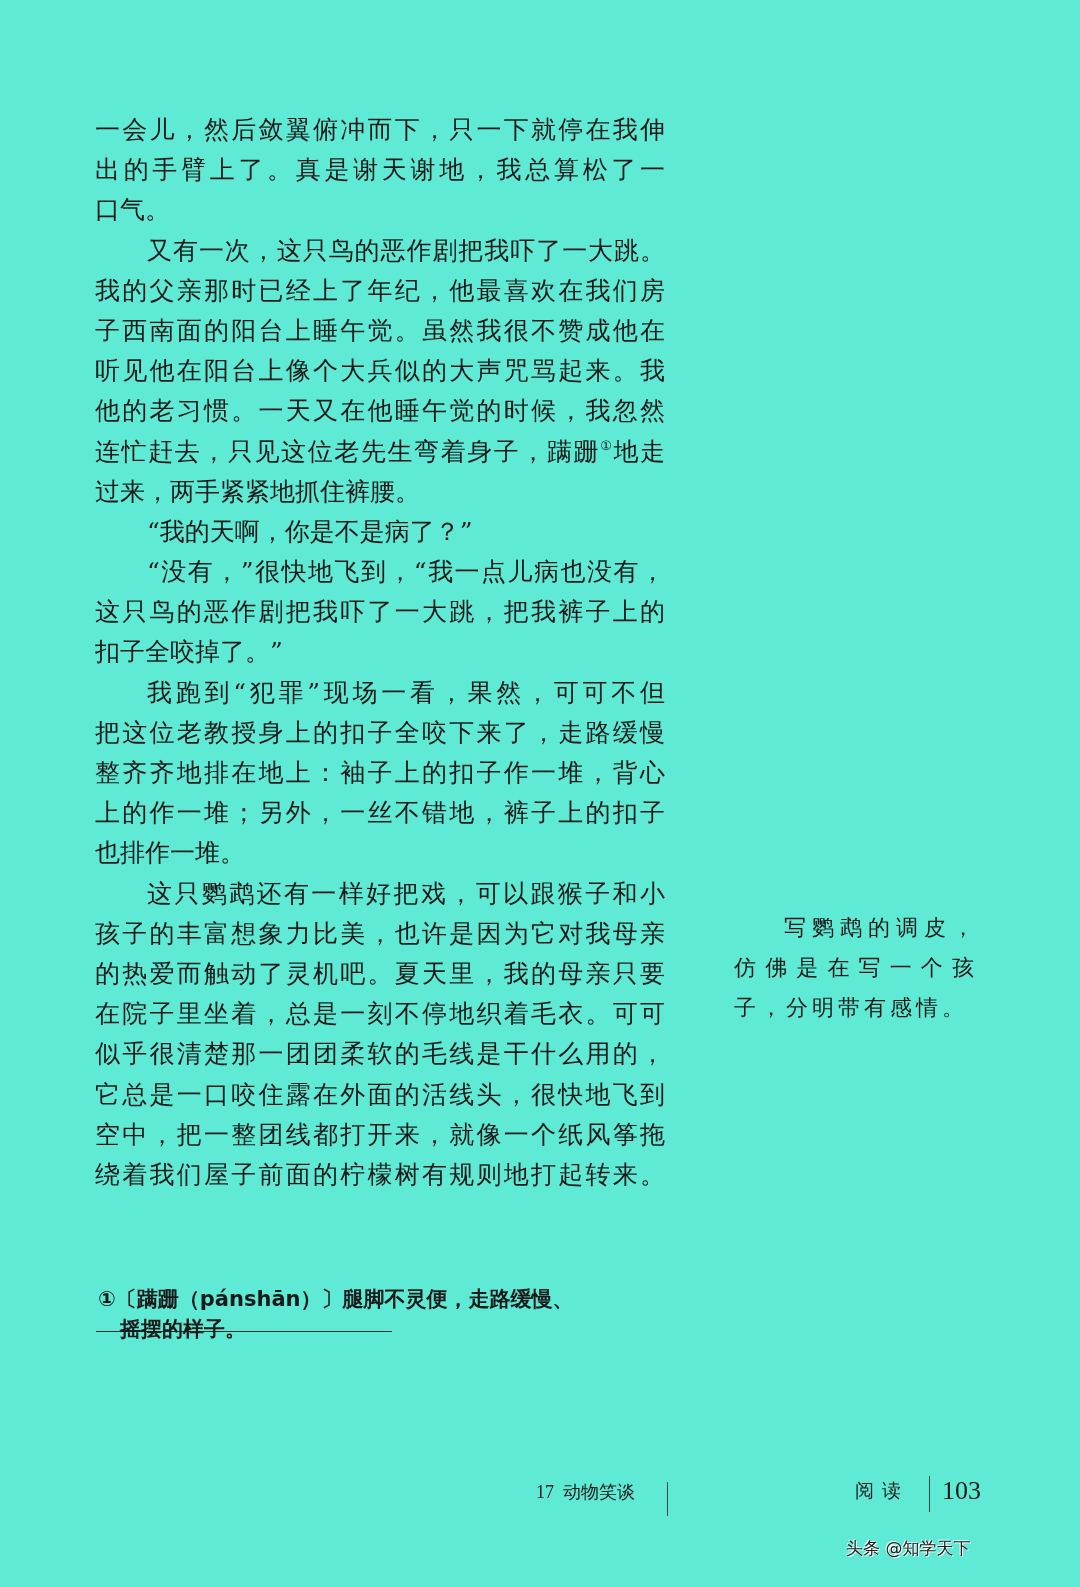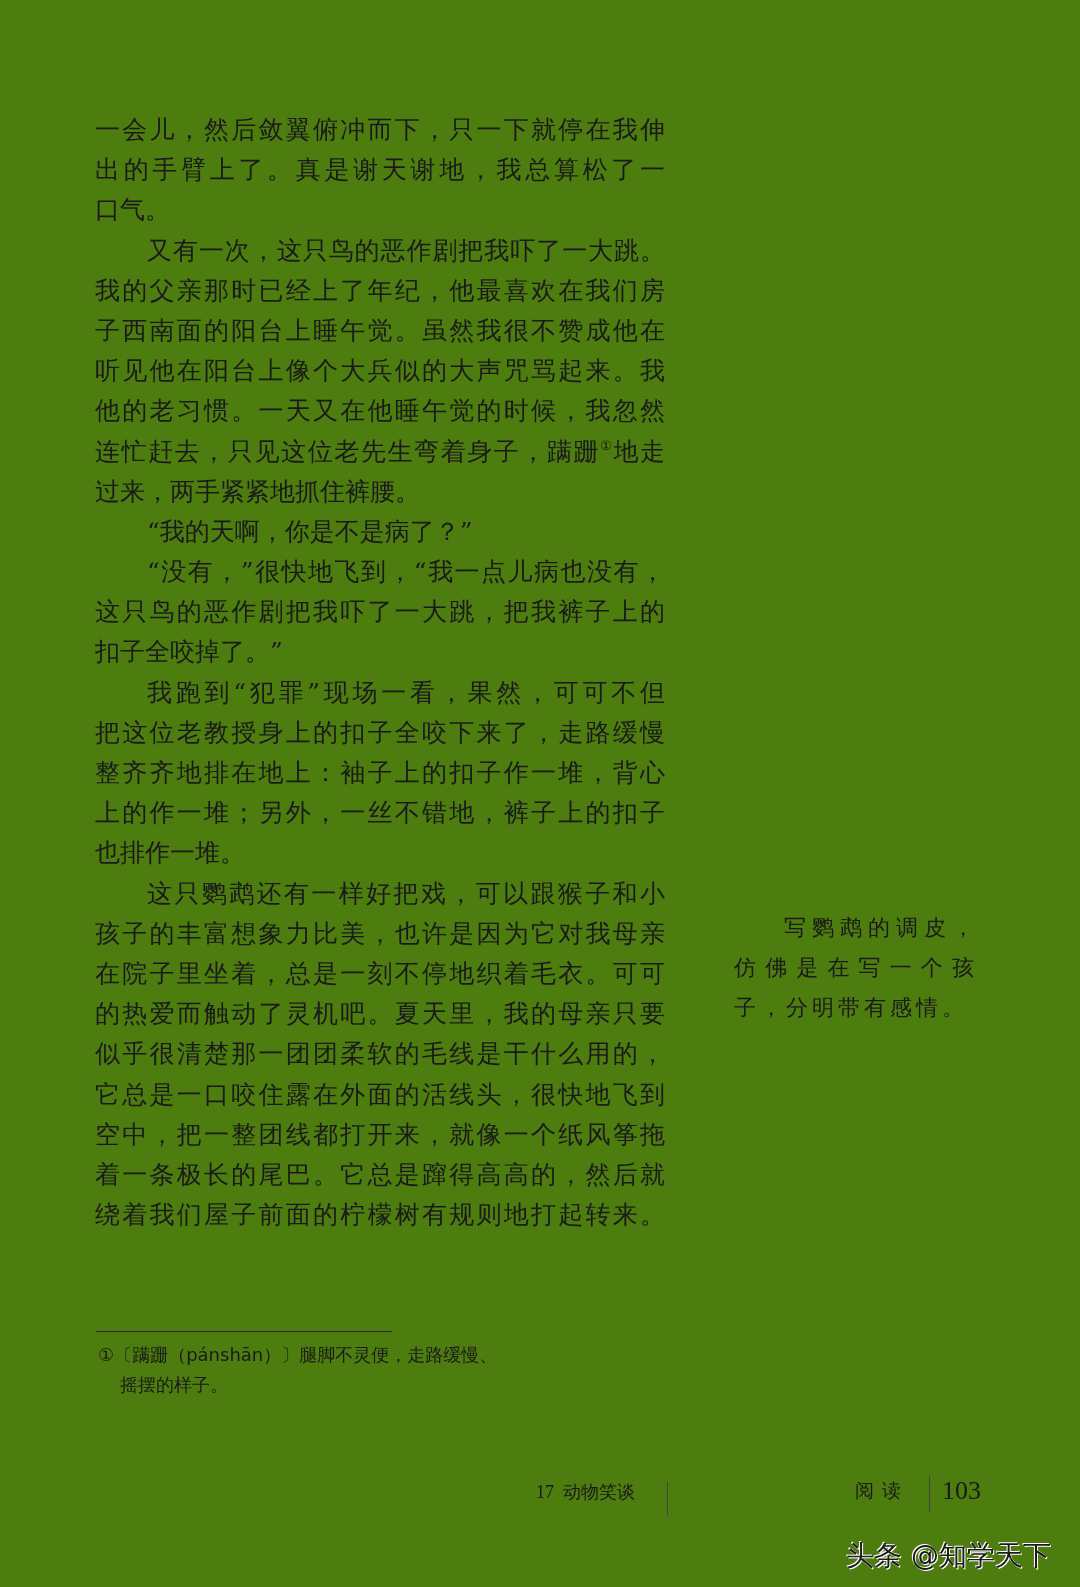--- a/index.html
+++ b/index.html
@@ -1,43 +1,43 @@
 <!DOCTYPE html>
 <html><head>
 <meta charset="utf-8">
 <style>
   html, body { margin: 0; padding: 0; background: #ffffff; }
   body { width: 1080px; height: 1587px; position: relative; overflow: hidden;
          font-family: "DejaVu Serif", "Liberation Serif", serif; color: #1a1a1a; }
-  .page { position: absolute; inset: 0; background: #4d7c0f; padding-left: 16px; }
+  .page { position: absolute; inset: 0; background: #5eead4; padding-left: 16px; }
   .body-text { position: absolute; left: 95px; top: 110px; width: 570px; }
   .line { display: block; height: 40.2px; line-height: 40.2px; font-size: 25px;
           white-space: nowrap; text-align: justify; text-align-last: justify; letter-spacing: 0; }
   .line.indent { padding-left: 52px; }
   .line.last { text-align-last: left; }
   sup.fn { font-size: 13px; vertical-align: 10px; line-height: 0; }
   .margin-note { position: absolute; left: 734px; top: 908px; width: 240px;
                  font-family: "DejaVu Serif", "Liberation Serif", serif; font-size: 22px; color: #1a1a1a; }
   .margin-note .mline { display: block; height: 40px; line-height: 40px;
                         text-align: justify; text-align-last: justify; white-space: nowrap; }
   .margin-note .mline.indent { padding-left: 50px; }
   .margin-note .mline.last { text-align-last: left; letter-spacing: 4px; }
   .fn-rule { position: absolute; left: 96px; top: 1331px; width: 296px; height: 0; border-top: 1.5px solid #2a2a2a; }
-  .footnote { position: absolute; left: 98px; top: 1340px; width: 440px;
-              font-family: "DejaVu Sans", "Liberation Sans", sans-serif; font-size: 18px; color: #1a1a1a; }
+  .footnote { position: absolute; left: 98px; top: 1284px; width: 440px;
+              font-family: "DejaVu Sans", "Liberation Sans", sans-serif; font-size: 21px; color: #1a1a1a; font-weight: bold; }
   .footnote .fline { display: block; height: 30px; line-height: 30px; white-space: nowrap; }
   .footnote .fline.cont { padding-left: 22px; }
   .footer-left { position: absolute; left: 536px; top: 1480px; font-size: 18px; white-space: nowrap; }
   .footer-left .num { font-family: "Liberation Serif", serif; margin-right: 9px; }
   .footer-divider-left { position: absolute; left: 667px; top: 1482px; width: 0; height: 34px; border-left: 1.2px solid #444; }
   .footer-right { position: absolute; left: 855px; top: 1478px; font-size: 19px; white-space: nowrap; letter-spacing: 8px; }
   .footer-divider-right { position: absolute; left: 929px; top: 1476px; width: 0; height: 36px; border-left: 1.2px solid #444; }
   .page-number { position: absolute; left: 942px; top: 1476px; font-family: "Liberation Serif", serif; font-size: 26px; }
   .watermark { position: absolute; left: 846px; top: 1537px; font-family: "DejaVu Sans", "Liberation Sans", sans-serif;
-               font-size: 28px; color: #1b1b1b; white-space: nowrap;
+               font-size: 17px; color: #1b1b1b; white-space: nowrap;
                text-shadow: 1px 1px 0 #ffffff, -1px -1px 0 #ffffff; }
 </style>
 </head>
 <body>
 
 <div class="page">
 
   <div class="body-text">
     <span class="line">一会儿，然后敛翼俯冲而下，只一下就停在我伸</span>
     <span class="line">出的手臂上了。真是谢天谢地，我总算松了一</span>
@@ -53,26 +53,25 @@
     <span class="line indent">“没有，”很快地飞到，“我一点儿病也没有，</span>
     <span class="line">这只鸟的恶作剧把我吓了一大跳，把我裤子上的</span>
     <span class="line last">扣子全咬掉了。”</span>
     <span class="line indent">我跑到“犯罪”现场一看，果然，可可不但</span>
     <span class="line">把这位老教授身上的扣子全咬下来了，走路缓慢</span>
     <span class="line">整齐齐地排在地上：袖子上的扣子作一堆，背心</span>
     <span class="line">上的作一堆；另外，一丝不错地，裤子上的扣子</span>
     <span class="line last">也排作一堆。</span>
     <span class="line indent">这只鹦鹉还有一样好把戏，可以跟猴子和小</span>
     <span class="line">孩子的丰富想象力比美，也许是因为它对我母亲</span>
+    <span class="line">的热爱而触动了灵机吧。夏天里，我的母亲只要</span>
     <span class="line">在院子里坐着，总是一刻不停地织着毛衣。可可</span>
-    <span class="line">的热爱而触动了灵机吧。夏天里，我的母亲只要</span>
     <span class="line">似乎很清楚那一团团柔软的毛线是干什么用的，</span>
     <span class="line">它总是一口咬住露在外面的活线头，很快地飞到</span>
     <span class="line">空中，把一整团线都打开来，就像一个纸风筝拖</span>
-    <span class="line">着一条极长的尾巴。它总是蹿得高高的，然后就</span>
     <span class="line">绕着我们屋子前面的柠檬树有规则地打起转来。</span>
   </div>
 
   <div class="margin-note">
     <span class="mline indent">写鹦鹉的调皮，</span>
     <span class="mline">仿佛是在写一个孩</span>
     <span class="mline last">子，分明带有感情。</span>
   </div>
 
   <div class="fn-rule"></div>

